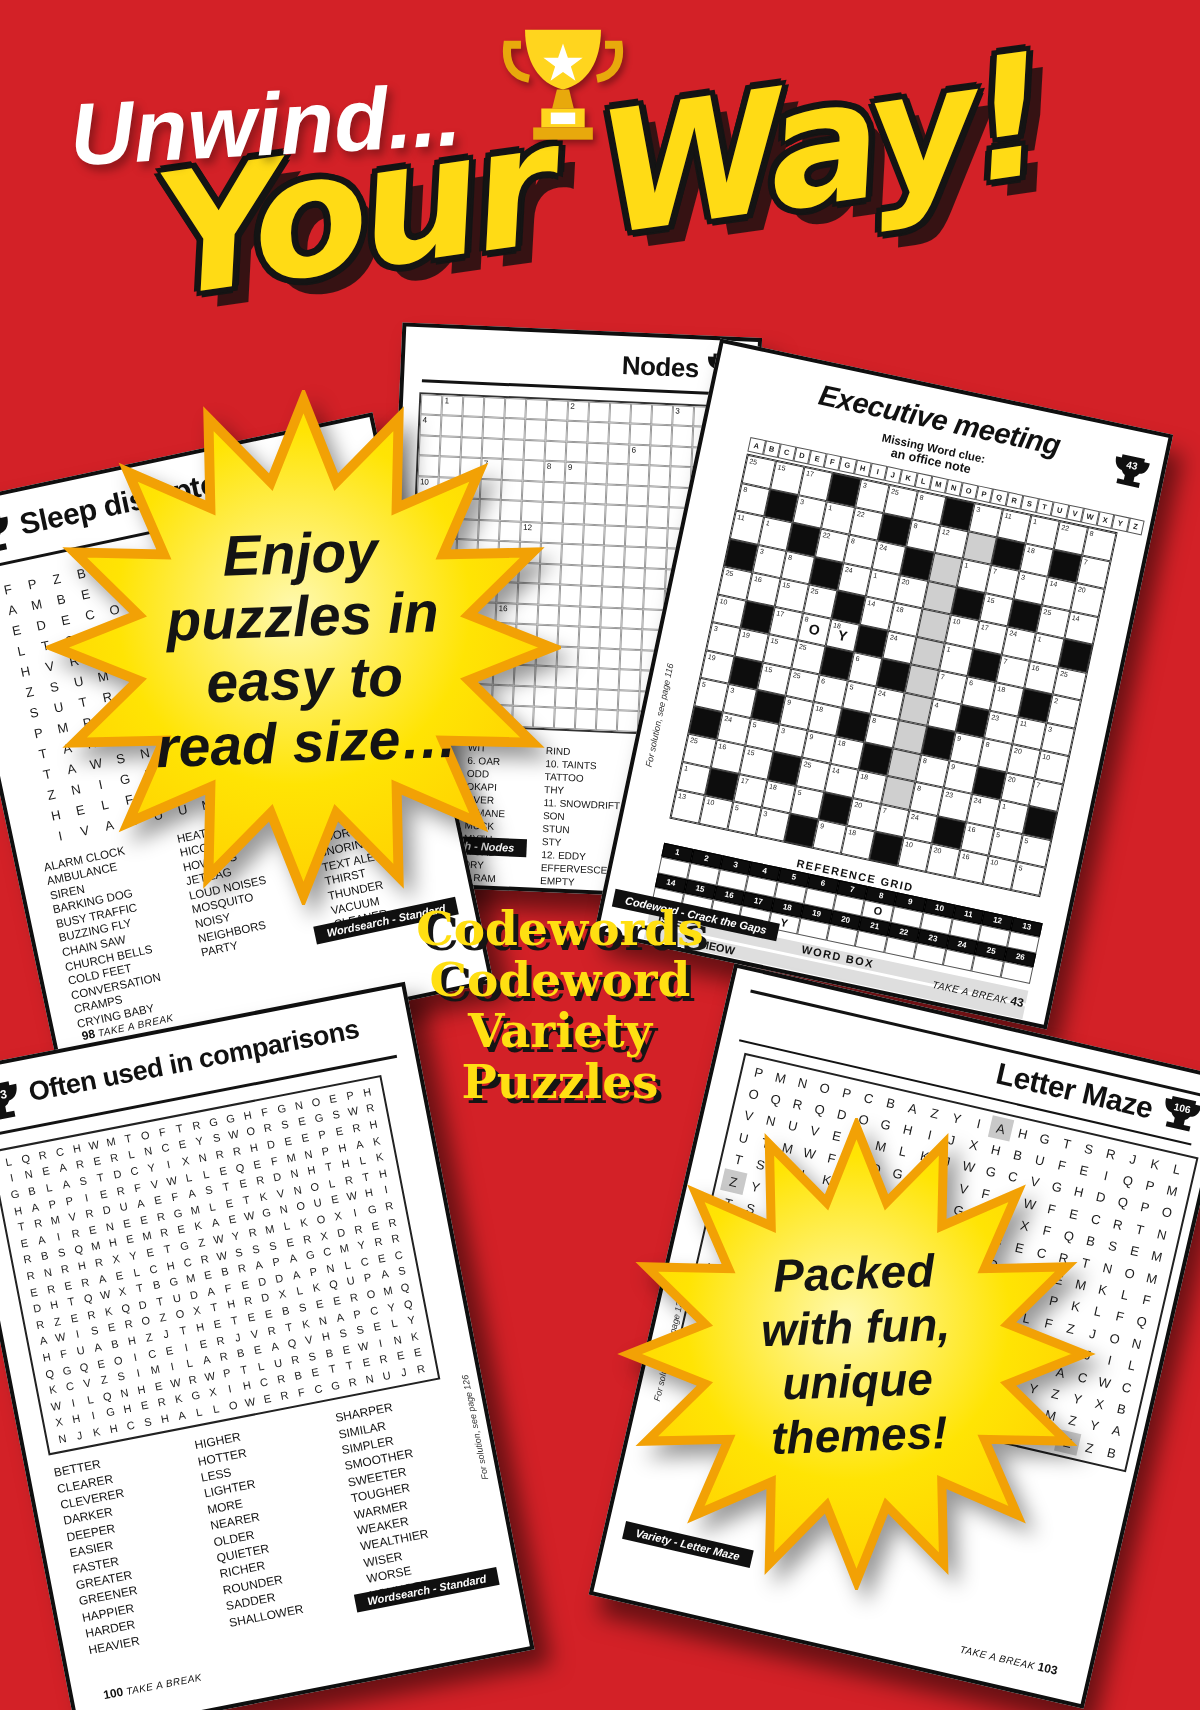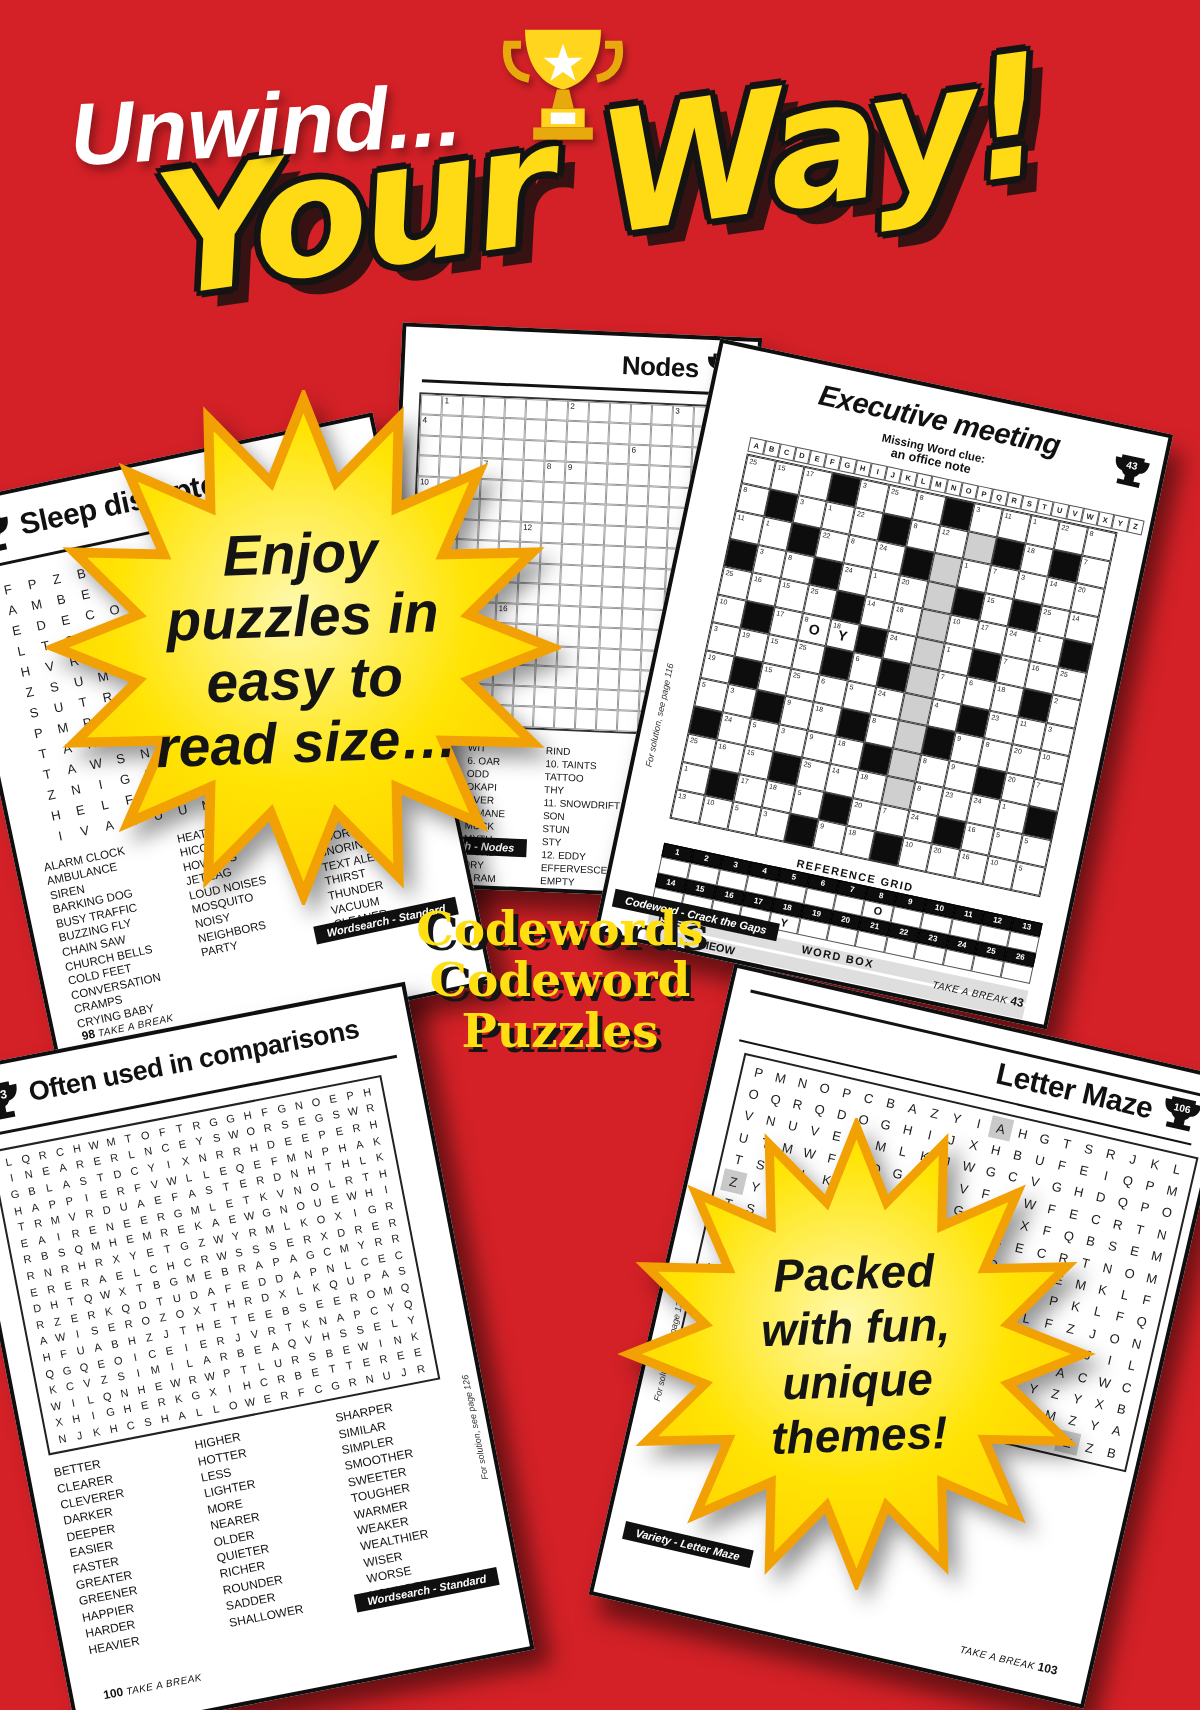--- a/index.html
+++ b/index.html
@@ -2151,20 +2151,21 @@
     <div class="ribbon rb-maze">Variety - Letter Maze</div>
     <div class="foot ft-maze">
       <i>TAKE A BREAK</i>
       <b>103</b>
     </div>
   </section>
 
   <div class="cats">
       <div class="cat">Codewords</div>
       <div class="cat">Codeword</div>
+      <div class="cat">Variety</div>
       <div class="cat">Puzzles</div>
     </div>
 
   <div class="star star-left">
     <svg viewBox="0 0 520 520">
       <defs>
           <radialGradient id="sg1" cx="48%" cy="42%" r="65%">
         <stop offset="0%" stop-color="#fff9ad"></stop>
             <stop offset="55%" stop-color="#ffe404"></stop>
             <stop offset="100%" stop-color="#fc0"></stop>

